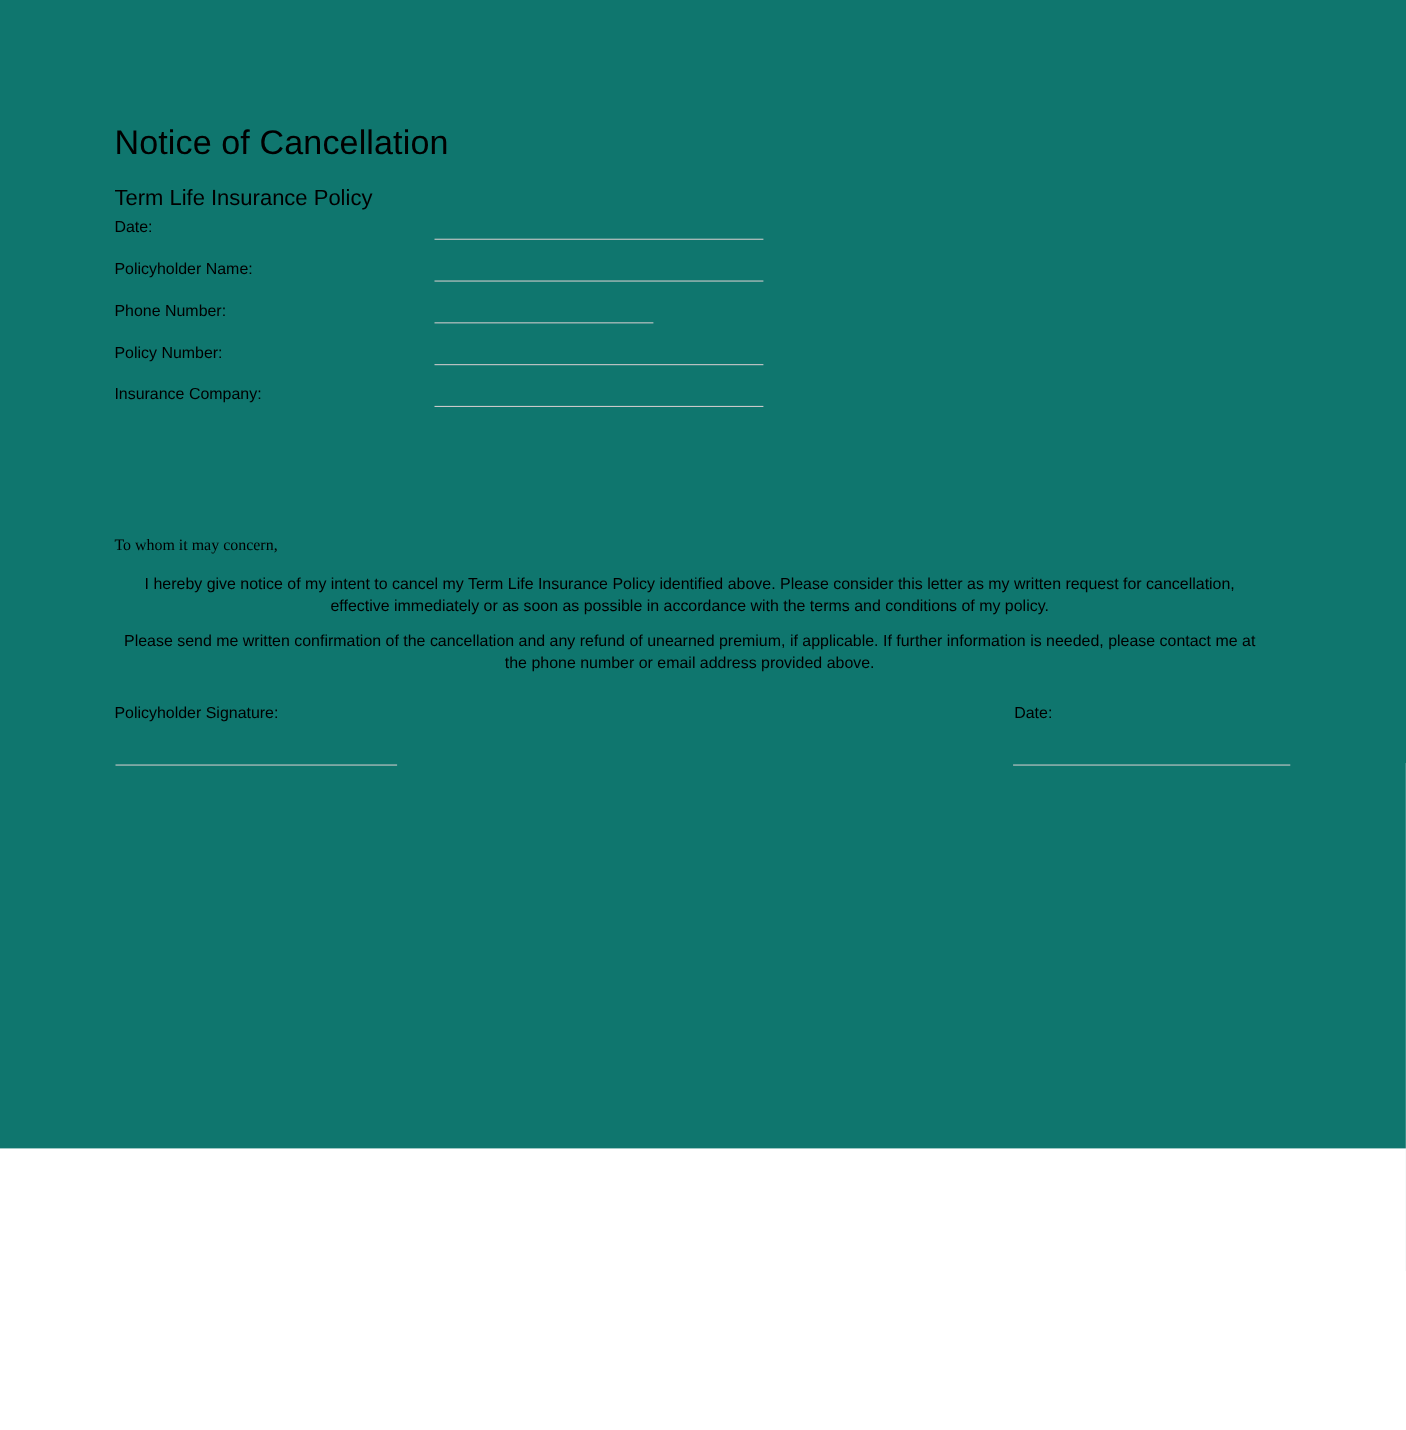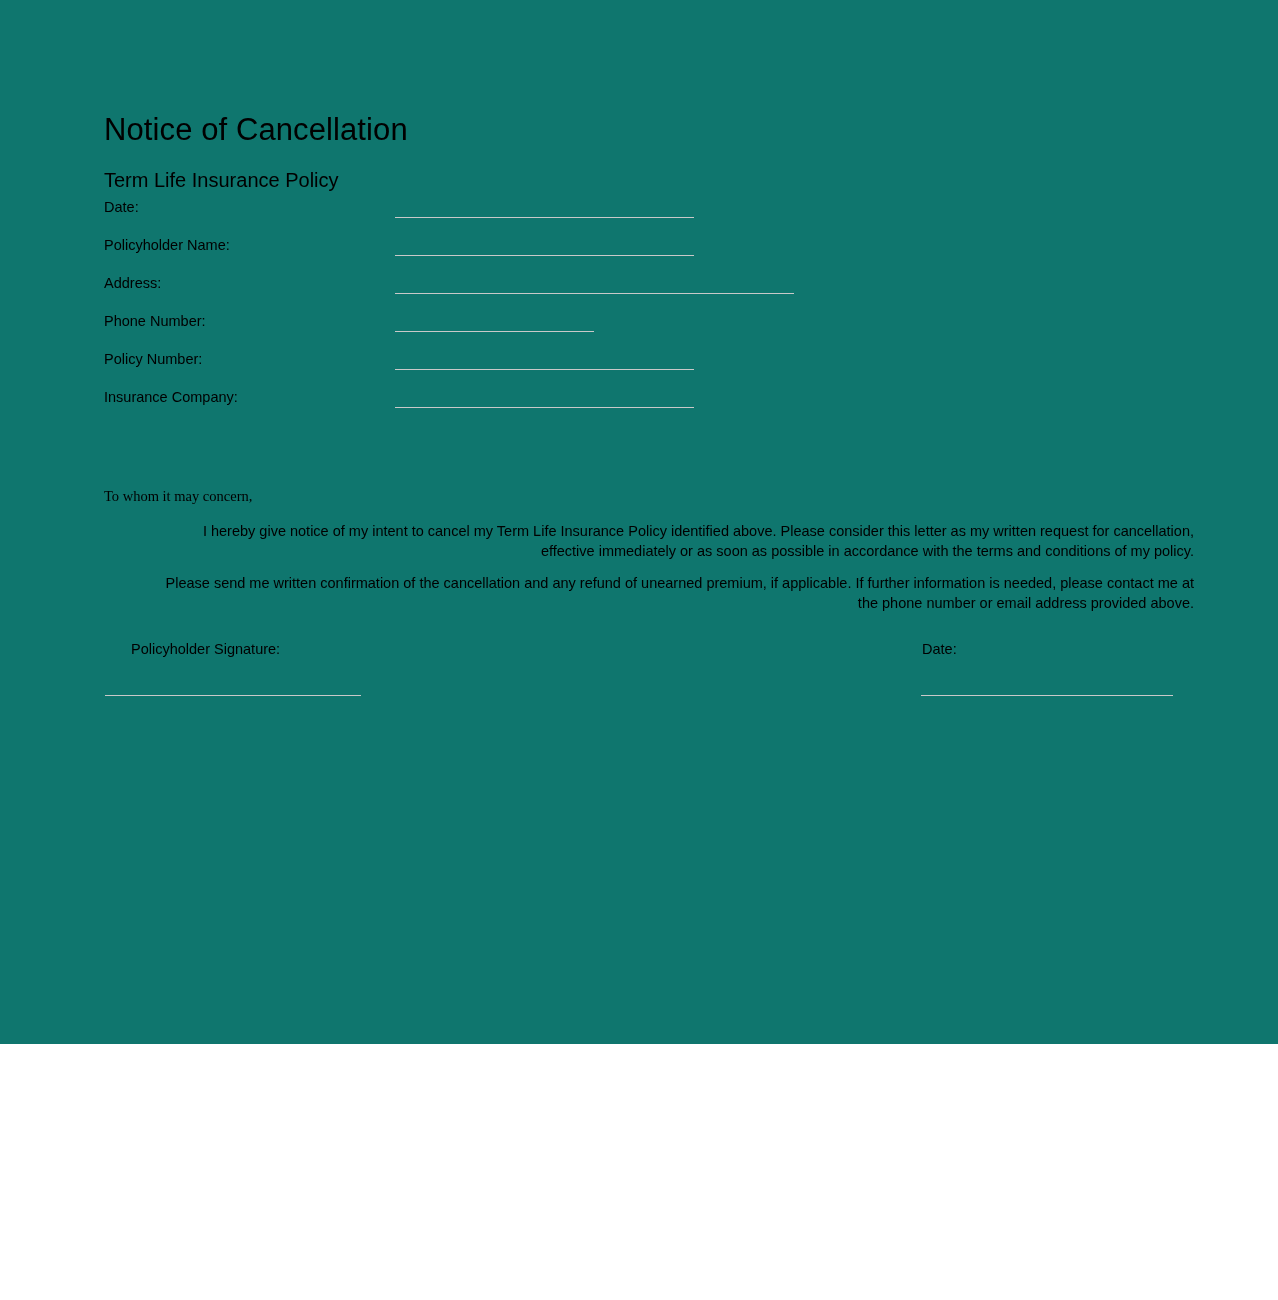--- a/index.html
+++ b/index.html
@@ -96,22 +96,21 @@
     white-space: nowrap;
     font-family: Liberation Serif, serif;
   }
 
   .para {
     position: absolute;
     left: 0;
     width: 1046px;
     font-size: 14.5px;
     line-height: 20px;
-    text-align: right;
-    margin-left: 44px;
+    text-align: center;
   }
   .para-1 { top: 506px; }
   .para-2 { top: 558px; }
 
   
   .sig-block {
     position: absolute;
     left: 0;
     top: 640px;
     width: 1070px;
@@ -119,21 +118,21 @@
   }
 
   .sig-label,
   .sig-date-label {
     position: absolute;
     top: 0;
     font-size: 14.5px;
     line-height: 19px;
     white-space: nowrap;
   }
-  .sig-label { left: 0; margin-left: 27px; }
+  .sig-label { left: 0; }
   .sig-date-label { left: 818px; }
 
   .sig-line,
   .sig-date-line {
     position: absolute;
     top: 55px;
     height: 0;
     border-bottom: 1px solid #c9c9c9;
   }
   .sig-line { left: 1px; width: 256px; }
@@ -154,24 +153,20 @@
       <div class="field-row">
         <span class="field-label">Date:</span>
         <span class="field-line" style="width:299px"></span>
       </div>
 
       <div class="field-row">
         <span class="field-label">Policyholder Name:</span>
         <span class="field-line" style="width:299px"></span>
       </div>
 
-      <div class="field-row">
-        <span class="field-label">Address:</span>
-        <span class="field-line" style="width:399px"></span>
-      </div>
 
       <div class="field-row">
         <span class="field-label">Phone Number:</span>
         <span class="field-line" style="width:199px"></span>
       </div>
 
 
       <div class="field-row">
         <span class="field-label">Policy Number:</span>
         <span class="field-line" style="width:299px"></span>

